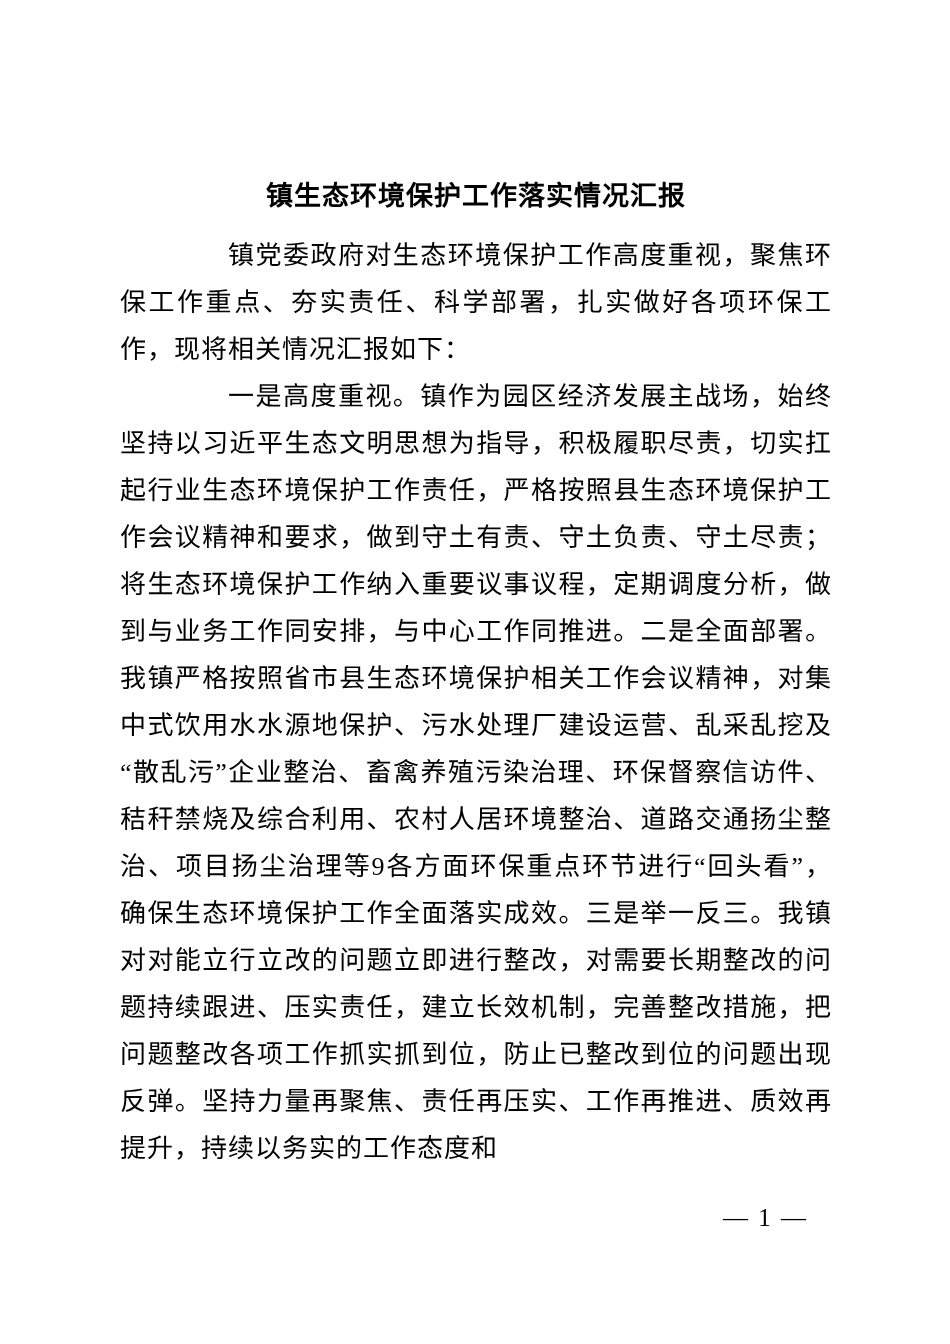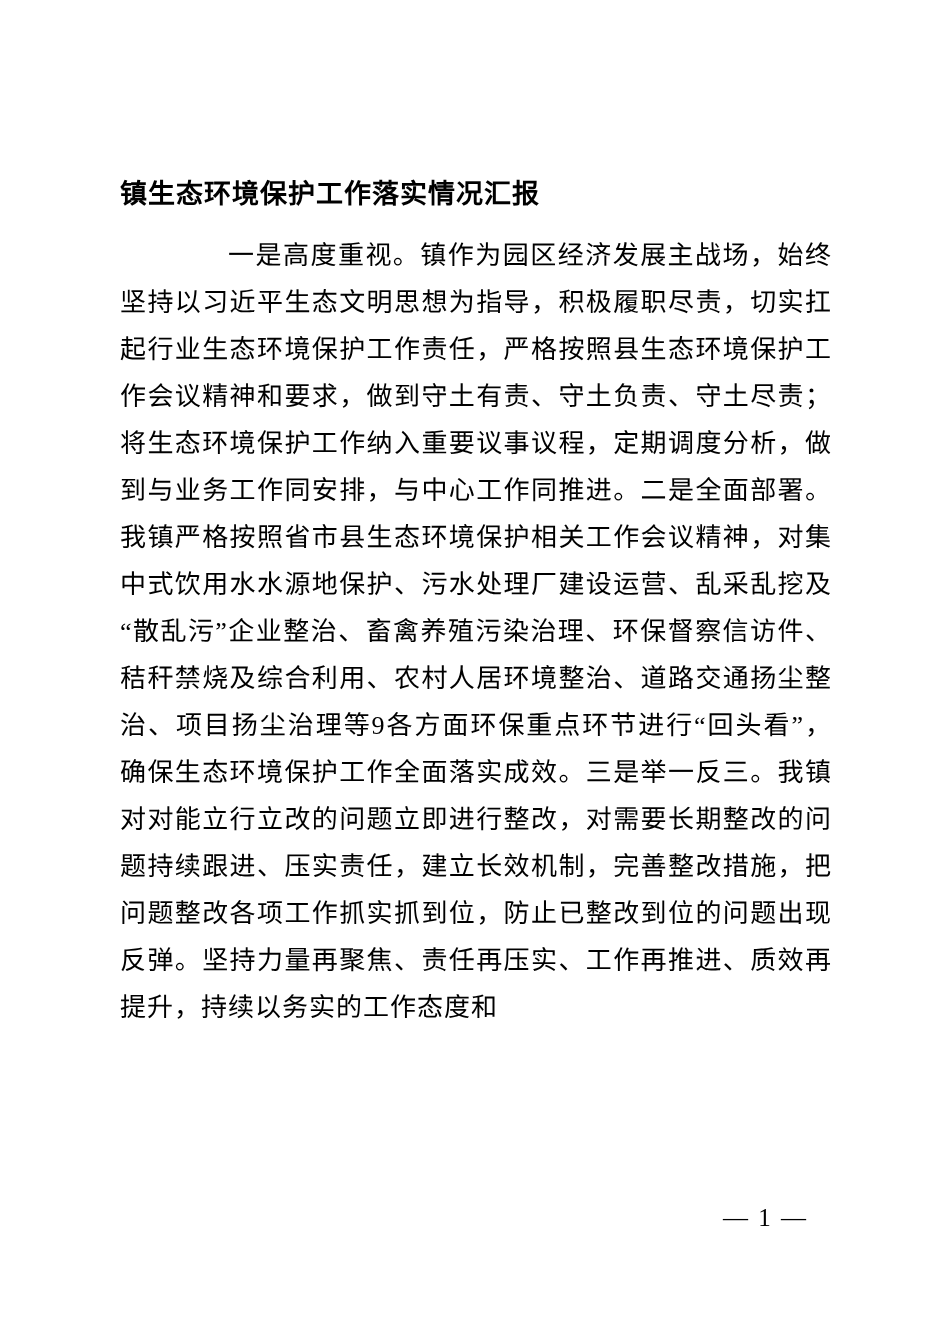--- a/index.html
+++ b/index.html
@@ -17,22 +17,23 @@
     font-family: "Liberation Serif", "DejaVu Serif", serif;
   }
   .content {
     padding: 176px 118px 0 120px;
   }
   .doc-title {
     margin: 0 0 16px 0;
     font-size: 27px;
     line-height: 40px;
     font-weight: 700;
+    text-align: center;
     letter-spacing: 1px;
-    font-family: Liberation Mono, monospace;
+    font-family: Liberation Serif, serif;
   }
   .para {
     margin: 0;
     font-size: 26px;
     line-height: 47px;
     letter-spacing: 1px;
     text-align: justify;
     text-indent: 108px;
     font-family: "Liberation Serif", "DejaVu Serif", serif;
   }
@@ -54,19 +55,20 @@
     font-family: "Liberation Serif", "DejaVu Serif", serif;
   }
 </style>
 </head>
 <body>
 
 <div class="page">
   <div class="content">
     <h1 class="doc-title">镇生态环境保护工作落实情况汇报</h1>
 
+    <p class="para">镇党委政府对生态环境保护工作高度重视，聚焦环保工作重点、夯实责任、科学部署，扎实做好各项环保工作，现将相关情况汇报如下：</p>
 
 
     <p class="para">一是高度重视。镇作为园区经济发展主战场，始终坚持以习近平生态文明思想为指导，积极履职尽责，切实扛起行业生态环境保护工作责任，严格按照县生态环境保护工作会议精神和要求，做到守土有责、守土负责、守土尽责；将生态环境保护工作纳入重要议事议程，定期调度分析，做到与业务工作同安排，与中心工作同推进。二是全面部署。我镇严格按照省市县生态环境保护相关工作会议精神，对集中式饮用水水源地保护、污水处理厂建设运营、乱采乱挖及“散乱污”企业整治、畜禽养殖污染治理、环保督察信访件、秸秆禁烧及综合利用、农村人居环境整治、道路交通扬尘整治、项目扬尘治理等9各方面环保重点环节进行“回头看”，确保生态环境保护工作全面落实成效。三是举一反三。我镇对对能立行立改的问题立即进行整改，对需要长期整改的问题持续跟进、压实责任，建立长效机制，完善整改措施，把问题整改各项工作抓实抓到位，防止已整改到位的问题出现反弹。坚持力量再聚焦、责任再压实、工作再推进、质效再提升，持续以务实的工作态度和</p>
   </div>
 
   <div class="page-number">— 1 —</div>
 </div>
 
 </body></html>

